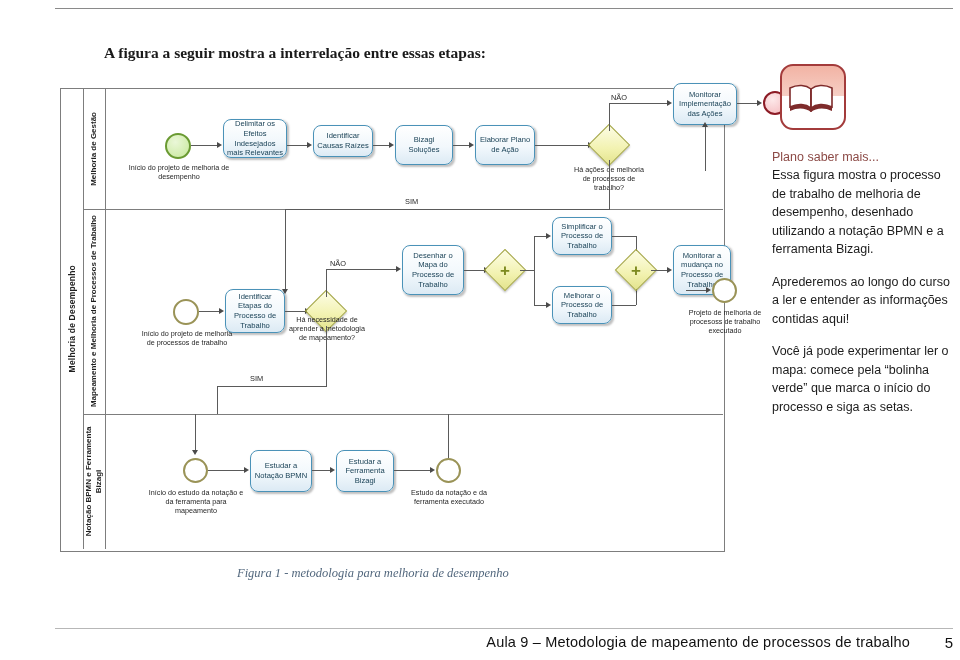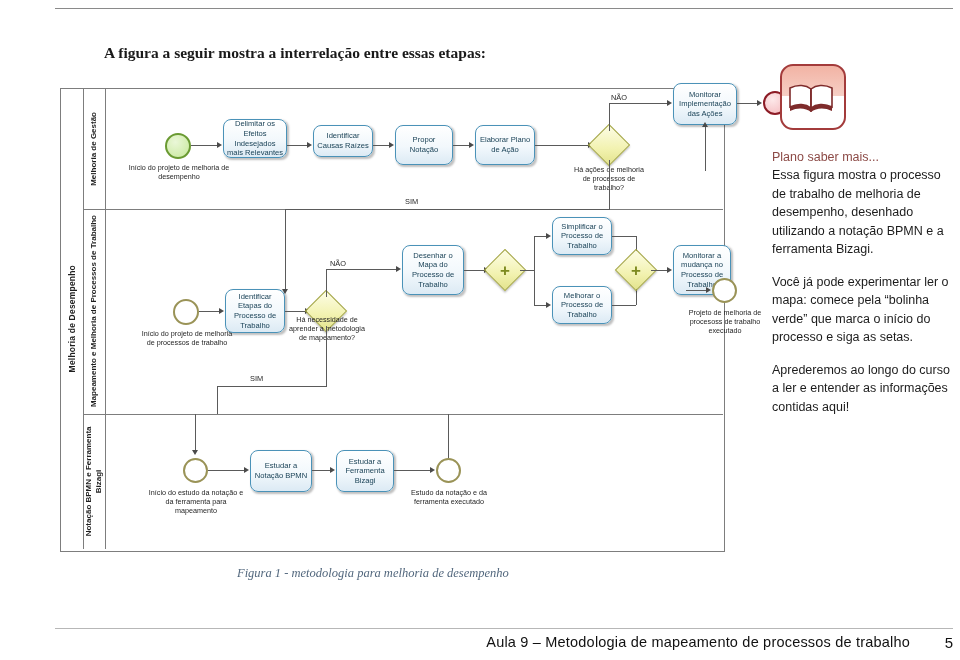--- a/index.html
+++ b/index.html
@@ -175,21 +175,21 @@
         <div class="task" style="left:118px;top:30px;width:64px;height:39px;">Delimitar os Efeitos Indesejados mais Relevantes</div>
 
         <div class="ln h" style="left:182px;top:56px;width:22px;"></div>
         <div class="arw r" style="left:202px;top:53px;"></div>
 
         <div class="task" style="left:208px;top:36px;width:60px;height:32px;">Identificar Causas Raízes</div>
 
         <div class="ln h" style="left:268px;top:56px;width:18px;"></div>
         <div class="arw r" style="left:284px;top:53px;"></div>
 
-        <div class="task" style="left:290px;top:36px;width:58px;height:40px;">Propor Notação</div>
+        <div class="task" style="left:290px;top:36px;width:58px;height:40px;">Bizagi Soluções</div>
 
         <div class="ln h" style="left:348px;top:56px;width:18px;"></div>
         <div class="arw r" style="left:364px;top:53px;"></div>
 
         <div class="task" style="left:370px;top:36px;width:60px;height:40px;">Elaborar Plano de Ação</div>
 
         <div class="ln h" style="left:430px;top:56px;width:55px;"></div>
         <div class="arw r" style="left:483px;top:53px;"></div>
 
         <div class="gw" style="left:489px;top:41px;"></div>
@@ -333,21 +333,21 @@
     <div class="book-icon">
       <svg width="62" height="62" viewBox="0 0 62 62" style="position:absolute;left:-2px;top:-2px;">
         <path d="M10 24 C18 20 26 21 31 25 L31 44 C26 40 18 39 10 43 Z" fill="#ffffff" stroke="#7e2b2b" stroke-width="1.6"></path>
         <path d="M52 24 C44 20 36 21 31 25 L31 44 C36 40 44 39 52 43 Z" fill="#ffffff" stroke="#7e2b2b" stroke-width="1.6"></path>
         <path d="M10 43 C18 39 26 40 31 44 C36 40 44 39 52 43 L52 47 C44 43 36 44 31 48 C26 44 18 43 10 47 Z" fill="#7e2b2b"></path>
         <line x1="31" y1="25" x2="31" y2="48" stroke="#7e2b2b" stroke-width="1.4"></line>
       </svg>
     </div>
     <div class="info-title">Plano saber mais...</div>
     <p class="info-p">Essa figura mostra o processo de trabalho de melhoria de desempenho, desenhado utilizando a notação BPMN e a ferramenta Bizagi.</p>
+    <p class="info-p gap">Aprederemos ao longo do curso a ler e entender as informações contidas aqui!</p>
     <p class="info-p gap">Você já pode experimentar ler o mapa: comece pela “bolinha verde” que marca o início do processo e siga as setas.</p>
-    <p class="info-p gap">Aprederemos ao longo do curso a ler e entender as informações contidas aqui!</p>
   </div>
 
   <div class="footer-rule"></div>
   <div class="footer-text">Aula 9 – Metodologia de mapeamento de processos de trabalho</div>
   <div class="footer-page">5</div>
 
 </div>
 
 </body></html>

